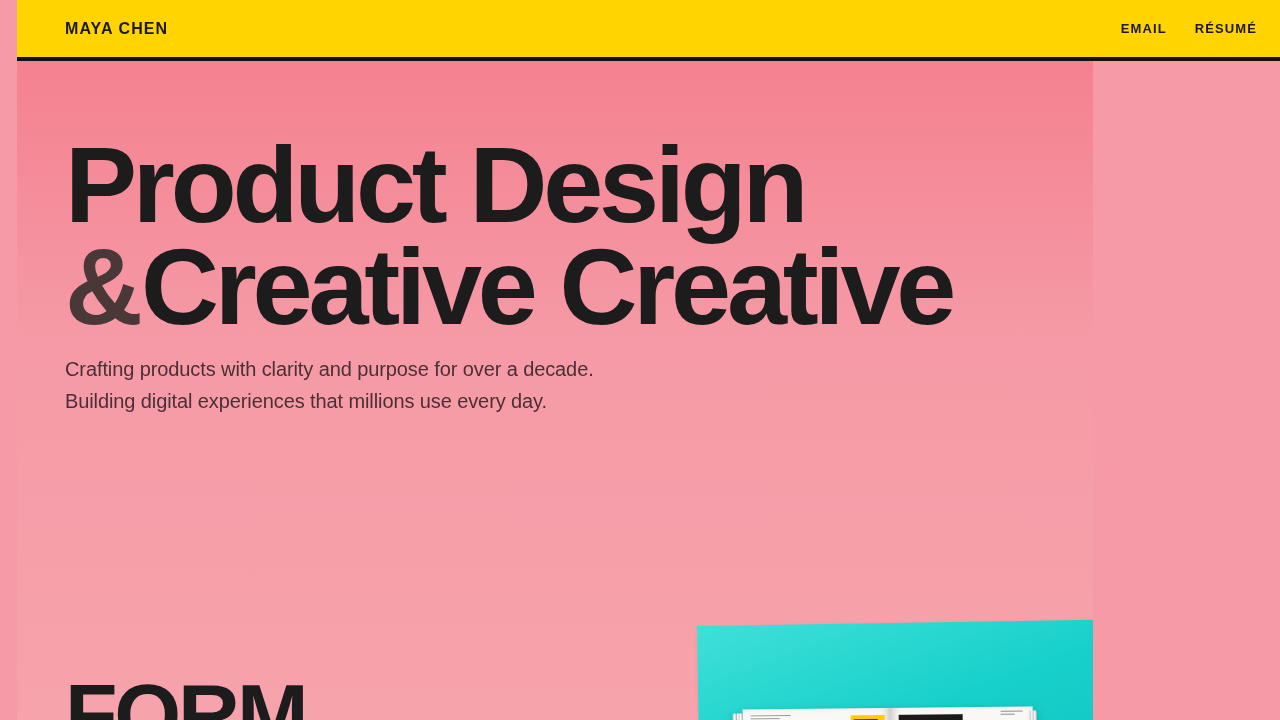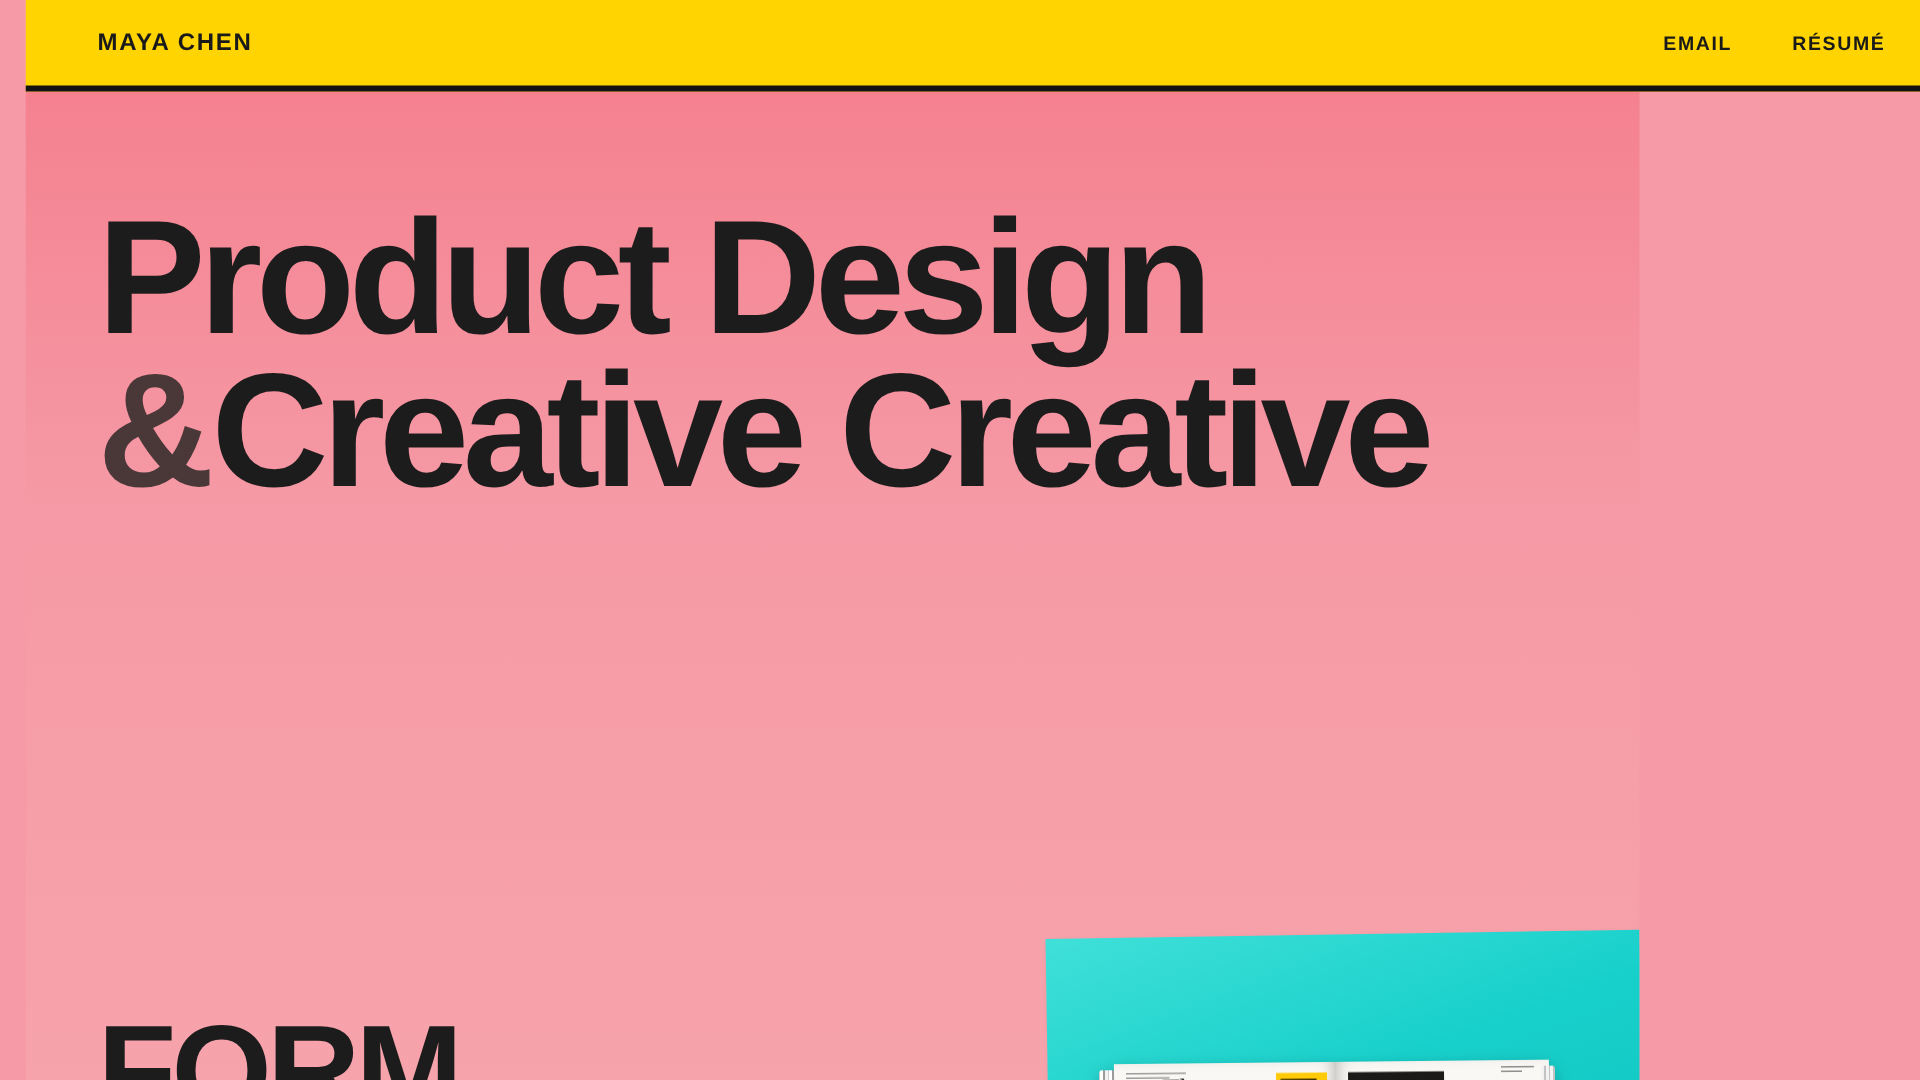--- a/index.html
+++ b/index.html
@@ -29,21 +29,21 @@
     justify-content:space-between;
     padding:0 40px 0 48px;
     z-index:40;
   }
   .brand {
     font-size:16px; font-weight:bold;
     letter-spacing:1.1px;
     color:#1A1A1A;
     line-height:1;
   }
-  .nav { display:flex; align-items:flex-end; gap:40px; }
+  .nav { display:flex; align-items:flex-end; gap:28px; }
   .nav-link {
     font-size:13px; font-weight:bold;
     letter-spacing:1.1px;
     color:#1A1A1A;
     text-decoration:none;
     line-height:1;
     cursor:pointer;
   }
 
   
@@ -189,20 +189,24 @@
     </nav>
   </header>
 
   <section class="hero">
 
     <div class="headline-block">
       <div class="headline">Product Design</div>
       <div class="headline"><span class="amp">&amp;</span><span>Creative Creative</span></div>
     </div>
 
+    <p class="subtitle">
+      <span class="line">Crafting products with clarity and purpose for over a decade.</span>
+      <span class="line">Building digital experiences that millions use every day.</span>
+    </p>
 
     <div class="bigword">FORM</div>
 
     <figure class="photo">
 
       <div class="teal-sheet"></div>
 
       <div class="book">
 
         <div class="page-stack"></div>

